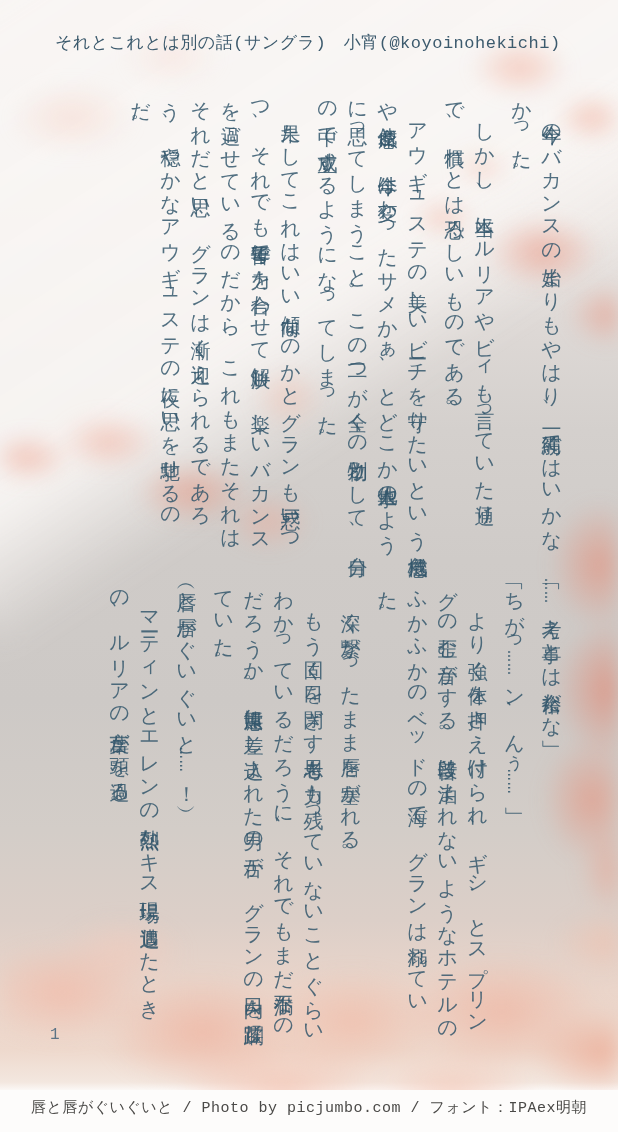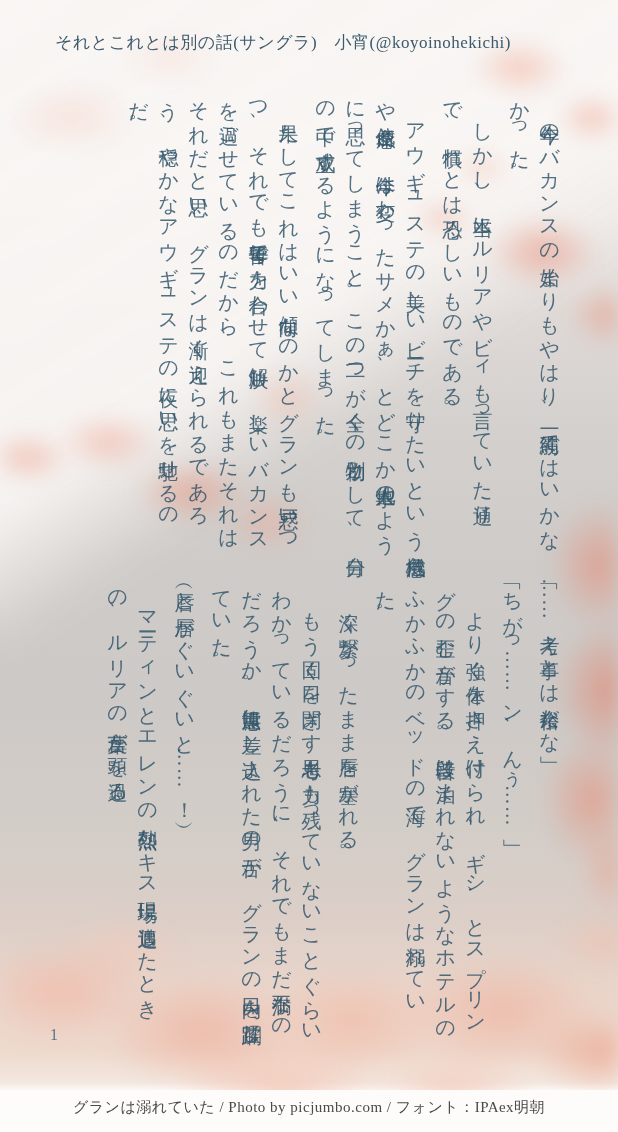--- a/index.html
+++ b/index.html
@@ -1,21 +1,21 @@
 <!DOCTYPE html>
 <html><head>
 <meta charset="utf-8">
 <style>
   html, body { margin: 0; padding: 0; background: #ffffff; }
   .page {
     position: relative;
     width: 618px;
     height: 1132px;
     overflow: hidden;
-    font-family: Liberation Serif, serif;
+    font-family: Liberation Mono, monospace;
   }
   
   .bg-base {
     position: absolute; inset: 0;
     background: linear-gradient(180deg,
       #f8f5f3 0px, #f4efec 120px, #ece7e4 220px, #ded9d6 320px,
       #d4d0cd 430px, #cfcbc8 560px, #cdc9c6 700px, #d3cdc8 830px,
       #dccfc8 920px, #ead5ca 990px, #eed9cd 1050px, #f3e7df 1082px,
       #fdfcfb 1092px, #fefdfc 1132px);
   }
@@ -116,14 +116,14 @@
     <p>「……考え事とは余裕だな」</p>
     <p>「ちがっ……ン、んぅ……」</p>
     <p class="indent">より強く体を押さえ付けられ、ギシ、とスプリングの歪む音がする。普段は泊まれないようなホテルのふかふかのベッドの海で、グランは溺れていた。</p>
     <p class="indent">深く繋がったまま唇を塞がれる。</p>
     <p class="indent">もう固く口を閉ざす思考も力も残っていないことぐらいわかっているだろうに、それでもまだ不満なのだろうか。無遠慮に差し込まれた男の舌が、グランの口内を蹂躙していた。</p>
     <p>（唇と唇がぐいぐいと……！）</p>
     <p class="indent">マーティンとエレンの熱烈なキス現場に遭遇したときの、ルリアの言葉が頭を過る。</p>
   </div>
 
   <div class="page-number">1</div>
-  <div class="footer">グランは溺れていた / Photo by picjumbo.com / フォント：IPAex明朝</div>
+  <div class="footer">唇と唇がぐいぐいと / Photo by picjumbo.com / フォント：IPAex明朝</div>
 </div>
 
 </body></html>

